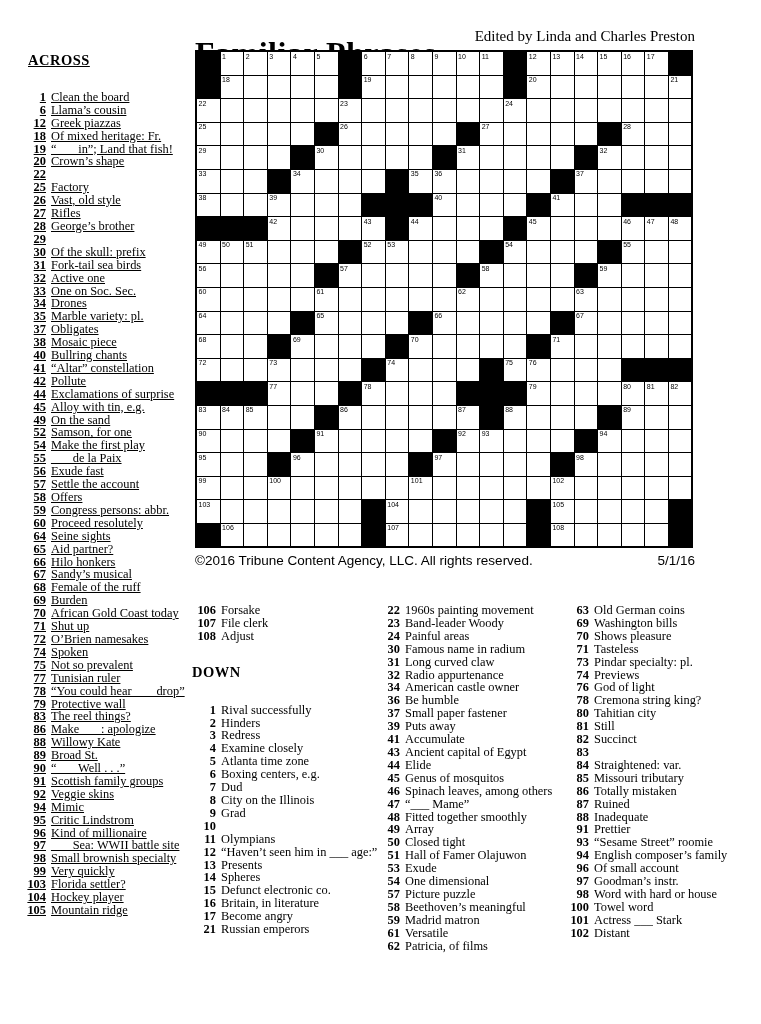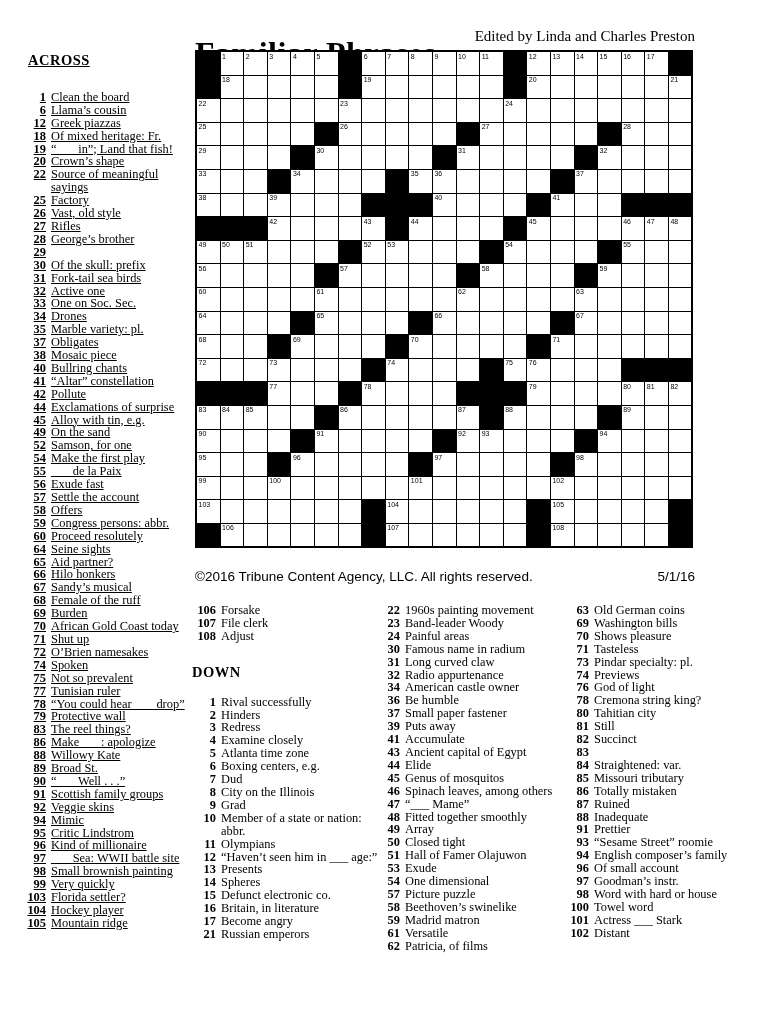--- a/index.html
+++ b/index.html
@@ -12,30 +12,30 @@
 
   
   .grid{position:absolute;left:195px;top:50px;display:grid;
         grid-template-columns:repeat(21,22.6px);grid-auto-rows:22.6px;
         gap:1px;background:#000;border:2px solid #000;}
   .cell{background:#fff;position:relative;}
   .cell.black{background:#000;}
   .cnum{position:absolute;top:0.5px;left:1.5px;font:7px "Liberation Sans",sans-serif;}
 
   .copyline{position:absolute;left:195px;top:553px;width:500px;display:flex;
-            justify-content:space-between;font:13.5px "Liberation Sans",sans-serif;margin-top:16px;}
+            justify-content:space-between;font:13.5px "Liberation Sans",sans-serif;}
 
   .clue-col{position:absolute;font-size:12.4px;line-height:12.9px;}
   .col-across{left:26px;top:50px;width:166px;text-decoration:underline;}
   .col-b1{left:192px;top:604px;width:192px;}
   .col-b2{left:376px;top:604px;width:192px;}
   .col-b3{left:565px;top:604px;width:196px;}
   .list-head{font-size:14.5px;font-weight:bold;letter-spacing:0.5px;}
   .head-across{margin:4px 0 24px 2px;}
-  .head-down{margin:23px 0 17px 0;}
+  .head-down{margin:23px 0 25px 0;}
   .clue{display:flex;}
   .cn{flex:none;width:20px;text-align:right;font-weight:bold;padding-right:5px;}
   .col-b1 .cn,.col-b2 .cn,.col-b3 .cn{width:24px;}
   .ct{flex:1;}
 </style>
 </head>
 <body>
 
 <h1 class="page-title">Familiar Phrases</h1>
 <div class="editor">Edited by Linda and Charles Preston</div>
@@ -727,21 +727,20 @@
       <div class="clue">
         <span class="cn">19</span>
         <span class="ct">“___ in”; Land that fish!</span>
       </div>
       <div class="clue">
         <span class="cn">20</span>
         <span class="ct">Crown’s shape</span>
       </div>
       <div class="clue">
         <span class="cn">22</span>
-        <span class="ct">Source of meaningful sayings</span>
       </div>
       <div class="clue">
         <span class="cn">25</span>
         <span class="ct">Factory</span>
       </div>
       <div class="clue">
         <span class="cn">26</span>
         <span class="ct">Vast, old style</span>
       </div>
       <div class="clue">
@@ -938,21 +937,21 @@
       <div class="clue">
         <span class="cn">96</span>
         <span class="ct">Kind of millionaire</span>
       </div>
       <div class="clue">
         <span class="cn">97</span>
         <span class="ct">___ Sea: WWII battle site</span>
       </div>
       <div class="clue">
         <span class="cn">98</span>
-        <span class="ct">Small brownish painting</span>
+        <span class="ct">Small brownish specialty</span>
       </div>
       <div class="clue">
         <span class="cn">99</span>
         <span class="ct">Very quickly</span>
       </div>
       <div class="clue">
         <span class="cn">103</span>
         <span class="ct">Florida settler?</span>
       </div>
       <div class="clue">
@@ -1014,21 +1013,20 @@
       <div class="clue">
         <span class="cn">8</span>
         <span class="ct">City on the Illinois</span>
       </div>
       <div class="clue">
         <span class="cn">9</span>
         <span class="ct">Grad</span>
       </div>
       <div class="clue">
         <span class="cn">10</span>
-        <span class="ct">Member of a state or nation: abbr.</span>
       </div>
       <div class="clue">
         <span class="cn">11</span>
         <span class="ct">Olympians</span>
       </div>
       <div class="clue">
         <span class="cn">12</span>
         <span class="ct">“Haven’t seen him in ___ age:”</span>
       </div>
       <div class="clue">
@@ -1147,21 +1145,21 @@
       <div class="clue">
         <span class="cn">54</span>
         <span class="ct">One dimensional</span>
       </div>
       <div class="clue">
         <span class="cn">57</span>
         <span class="ct">Picture puzzle</span>
       </div>
       <div class="clue">
         <span class="cn">58</span>
-        <span class="ct">Beethoven’s swinelike</span>
+        <span class="ct">Beethoven’s meaningful</span>
       </div>
       <div class="clue">
         <span class="cn">59</span>
         <span class="ct">Madrid matron</span>
       </div>
       <div class="clue">
         <span class="cn">61</span>
         <span class="ct">Versatile</span>
       </div>
       <div class="clue">

